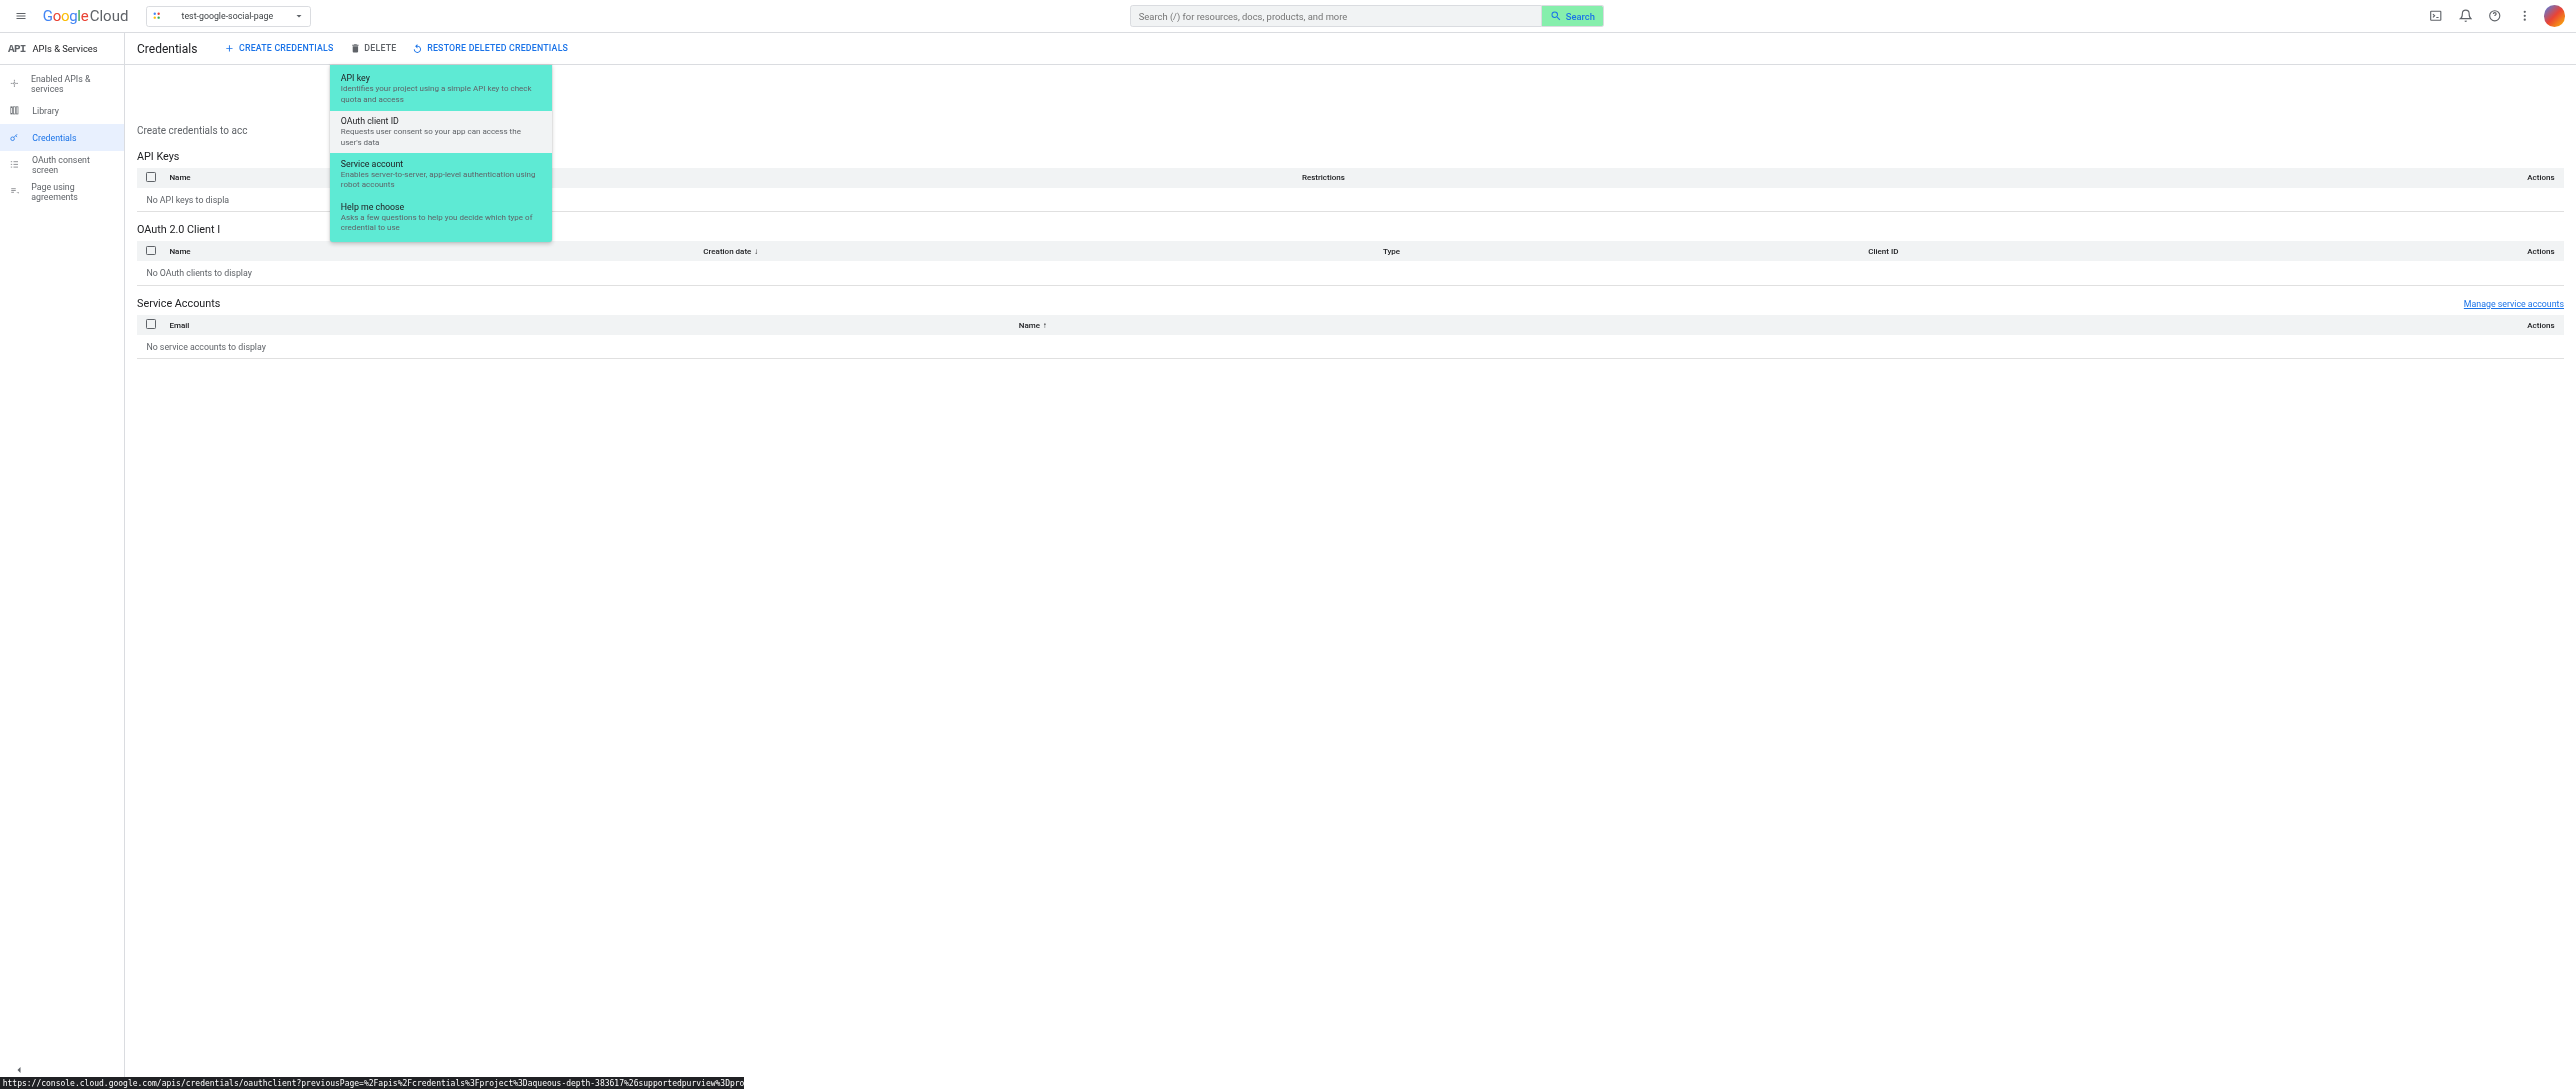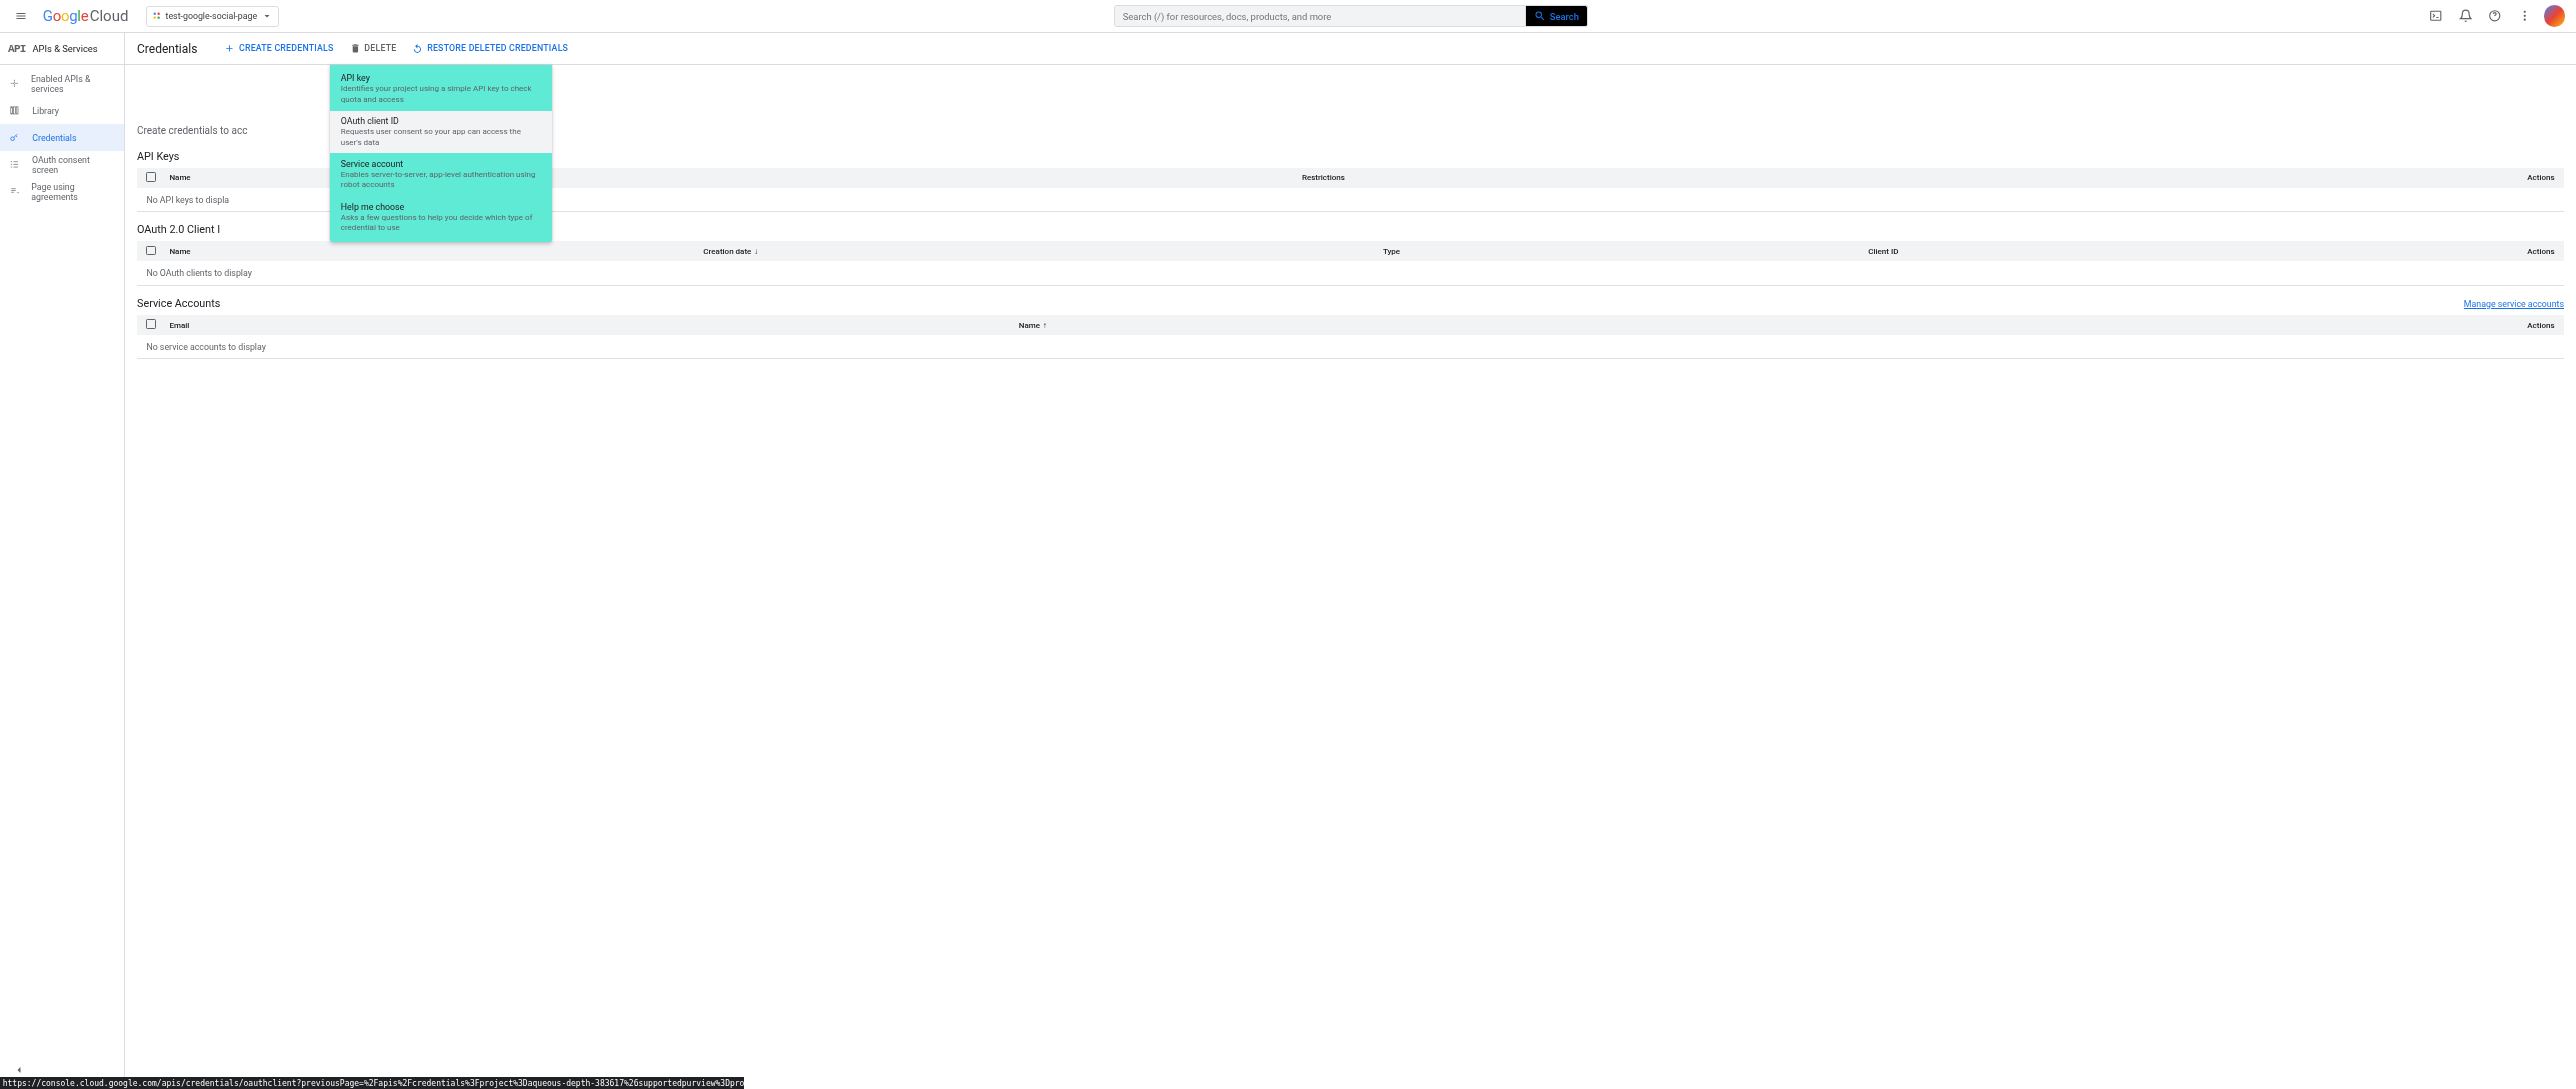--- a/index.html
+++ b/index.html
@@ -5,26 +5,26 @@
     * { margin: 0; padding: 0; box-sizing: border-box; font-family: 'Google Sans', Roboto, Arial, sans-serif; }
     body { font-size: 8.8px; color: #202124; background: #fff; overflow: hidden; }
     
     
     .header { height: 32px; display: flex; align-items: center; padding: 0 5.4px; border-bottom: 0px solid transparent; }
     .hamburger { width: 32px; height: 32px; display: flex; align-items: center; justify-content: center; cursor: pointer; }
     .logo { display: flex; align-items: center; padding: 0 5.4px; }
     .logo-text { font-size: 15px; font-weight: 400; letter-spacing: -0.3px; }
     .lg-b { color: #4285f4; } .lg-r { color: #ea4335; } .lg-y { color: #fbbc05; } .lg-g { color: #34a853; }
     .logo-cloud { color: #5f6368; margin-left: 1.3px; font-size: 15px; }
-    .project-selector { margin-left: 12px; height: 21px; border: 0.7px solid #dadce0; border-radius: 2.7px; display: flex; align-items: center; padding: 0 5.4px; cursor: pointer; gap: 4px; }
+    .project-selector { margin-left: 12px; height: 21px; border: 0.7px solid #dadce0; border-radius: 2.7px; display: flex; align-items: center; padding: 0 5.4px; cursor: pointer; gap: 20px; }
     .project-icon { display: flex; gap: 0.7px; }
     .search-wrap { flex: 1; display: flex; justify-content: center; }
     .search-box { display: flex; align-items: center; width: 412px; height: 21.6px; background: #f1f3f4; border: 0.7px solid #dadce0; border-radius: 2.7px 0 0 2.7px; padding: 0 8px; }
     .search-box input { border: none; background: transparent; flex: 1; outline: none; font-size: 9.4px; color: #5f6368; }
-    .search-btn { height: 21.6px; border: 0.7px solid #dadce0; border-left: none; border-radius: 0 2.7px 2.7px 0; background: #000000; display: flex; align-items: center; gap: 4px; padding: 0 8px; color: #1a73e8; cursor: pointer; font-weight: 500; font-size: 9.4px; }
+    .search-btn { height: 21.6px; border: 0.7px solid #dadce0; border-left: none; border-radius: 0 2.7px 2.7px 0; background: #86efac; display: flex; align-items: center; gap: 4px; padding: 0 8px; color: #1a73e8; cursor: pointer; font-weight: 500; font-size: 9.4px; }
     .header-right { display: flex; align-items: center; gap: 2.7px; padding-right: 5.4px; }
     .icon-btn { width: 27px; height: 27px; display: flex; align-items: center; justify-content: center; cursor: pointer; border-radius: 50%; color: #5f6368; }
     .avatar { width: 21.6px; height: 21.6px; border-radius: 50%; background: linear-gradient(135deg, #4285f4 0%, #ea4335 50%, #fbbc05 100%); margin-left: 2.7px; cursor: pointer; }
     
     
     .body-wrap { display: flex; height: calc(100vh - 32px); border-top: 0.7px solid #dadce0; }
     
     
     .sidebar { width: 125px; border-right: 0.7px solid #dadce0; display: flex; flex-direction: column; position: relative; }
     .sidebar-header { height: 32px; display: flex; align-items: center; padding: 0 8px; border-bottom: 0.7px solid #dadce0; gap: 6.7px; }

